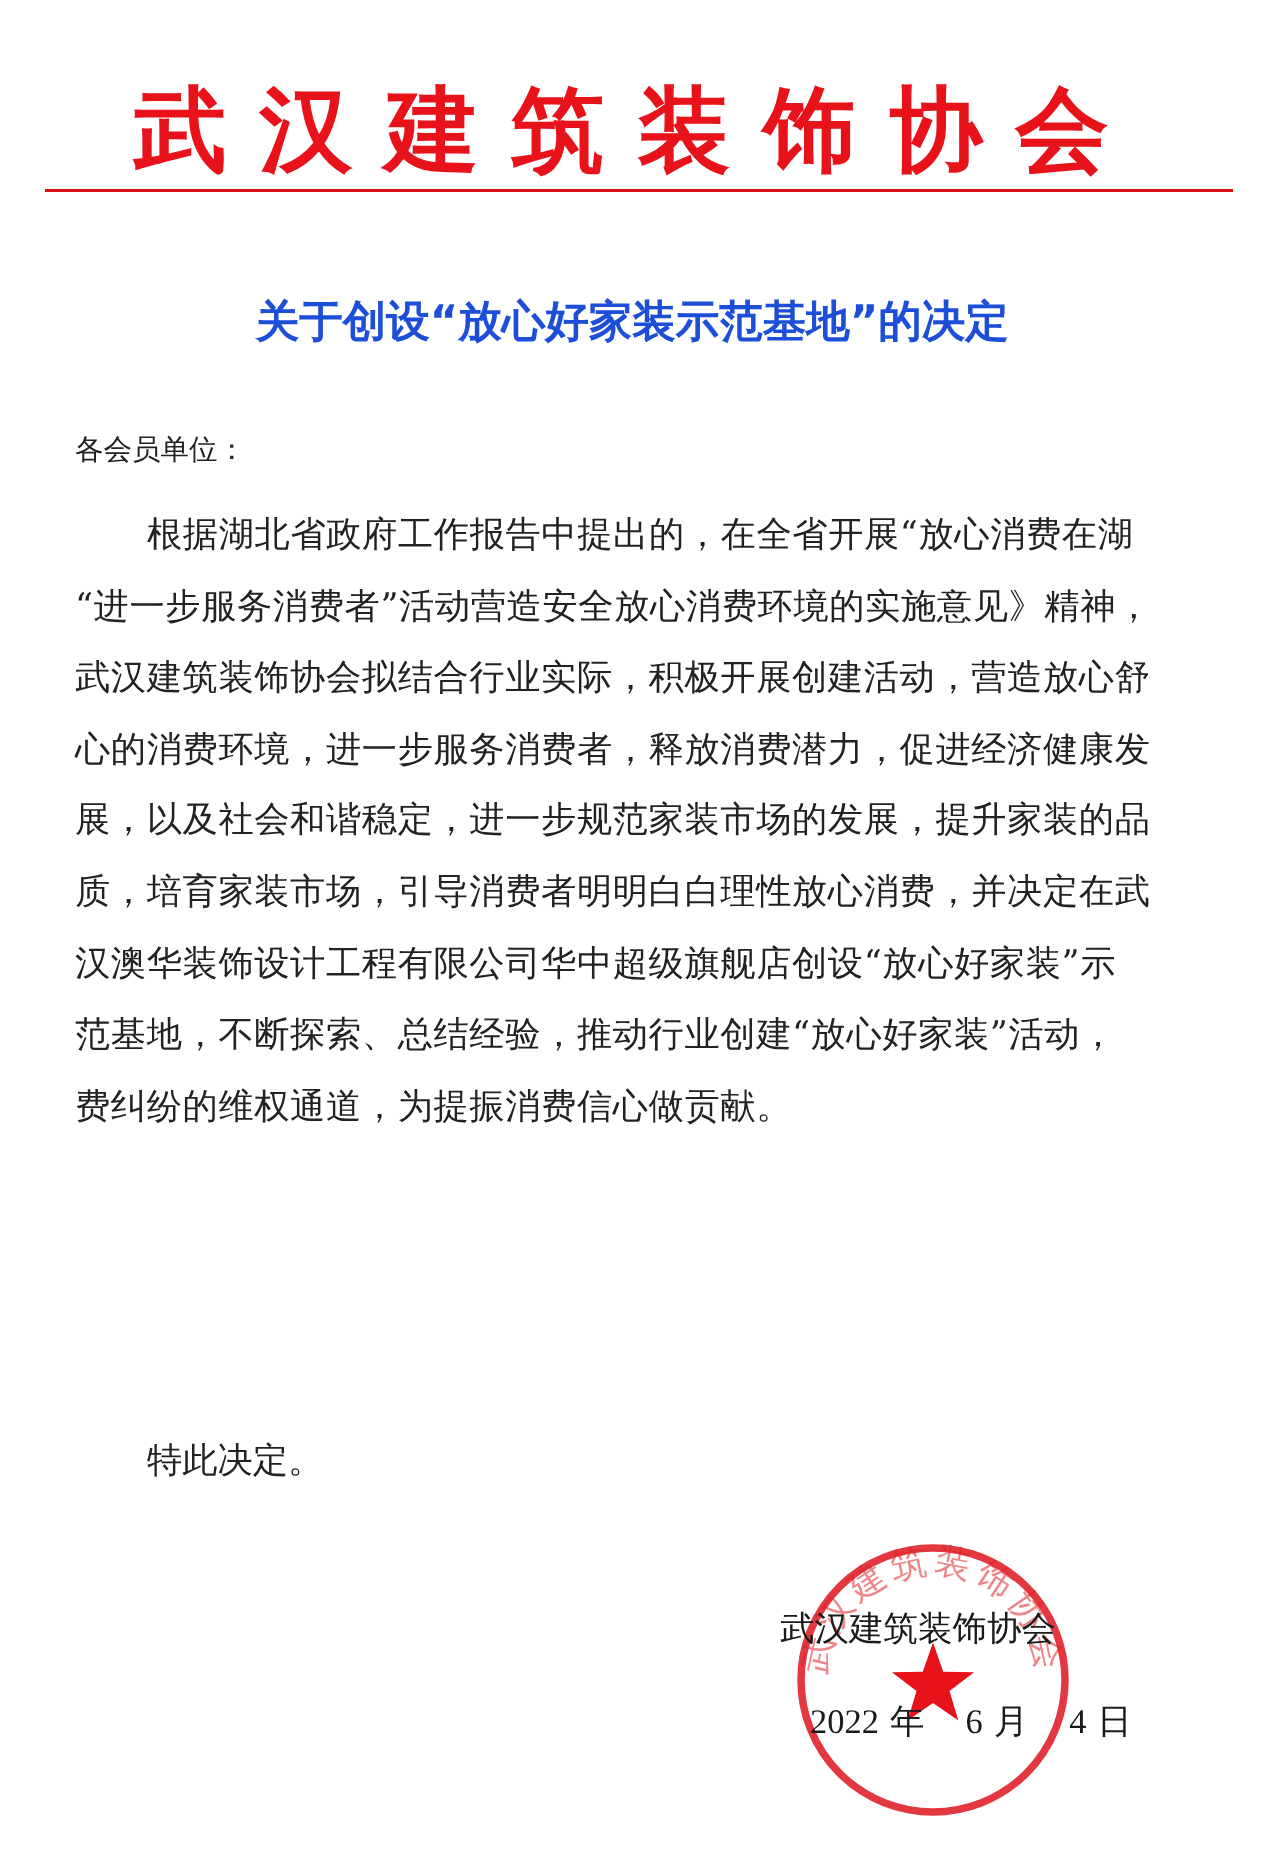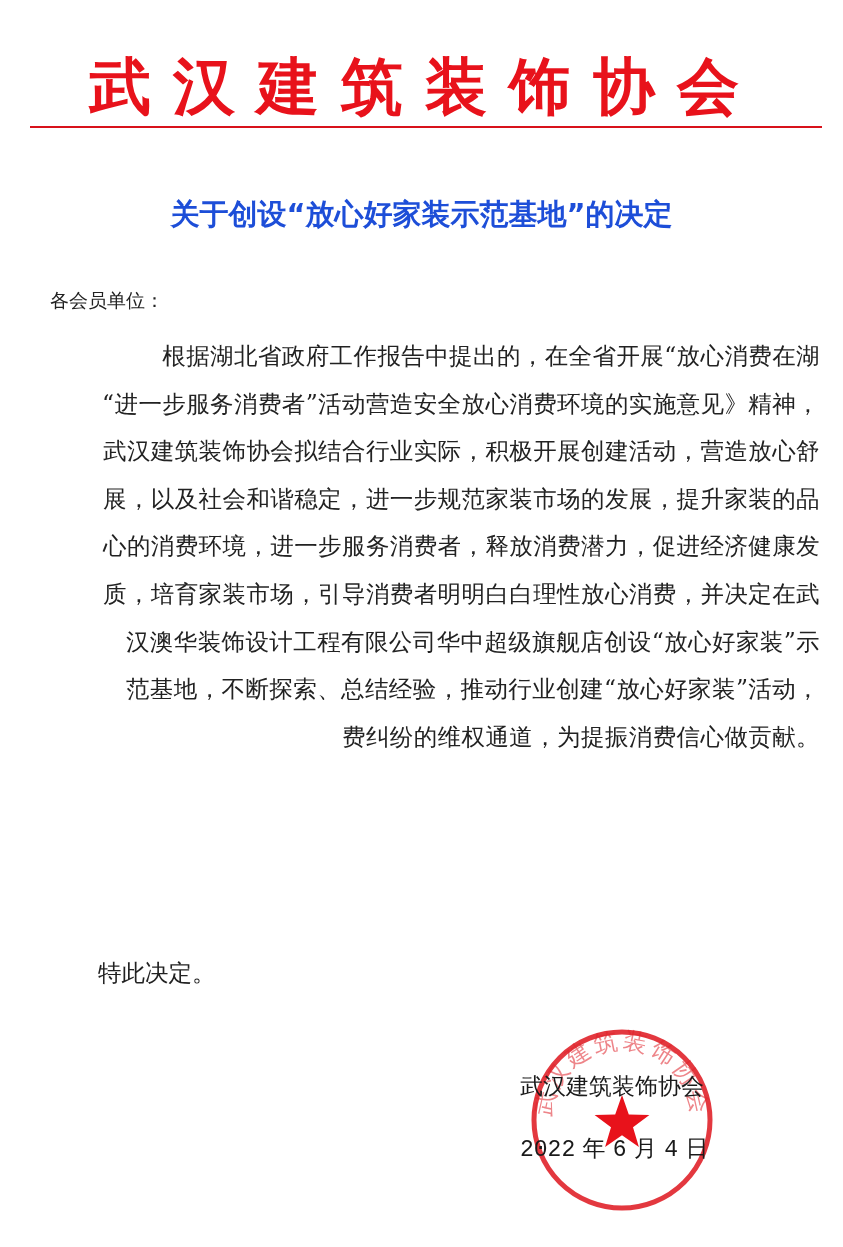--- a/index.html
+++ b/index.html
@@ -72,21 +72,20 @@
       top: 338px;
       width: 770px;
     }
     .body-line {
       height: 47.6px;
       line-height: 36px;
       font-size: 23.5px;
       color: #222;
       white-space: nowrap;
       letter-spacing: 0.4px;
-      text-align: right;
     }
     .body-line.indent {
       padding-left: 48px;
     }
     .closing {
       position: absolute;
       left: 98px;
       top: 955px;
       font-size: 23.5px;
       line-height: 36px;
@@ -113,41 +112,42 @@
     .signature-date {
       position: absolute;
       left: 520px;
       top: 1130px;
       font-size: 23px;
       line-height: 36px;
       color: #1a1a1a;
       white-space: nowrap;
     }
     .signature-date .num {
-      font-family: Liberation Mono, monospace;
+      font-family: Liberation Serif, serif;
+      margin-left: 20px;
     }
   </style>
 </head>
 <body>
 
 <div class="letterhead">
   <div class="letterhead-title">武汉建筑装饰协会</div>
   <div class="letterhead-rule"></div>
 </div>
 
 <div class="doc-title">关于创设“放心好家装示范基地”的决定</div>
 
 <div class="salutation">各会员单位：</div>
 
 <div class="body-lines">
   <div class="body-line indent">根据湖北省政府工作报告中提出的，在全省开展“放心消费在湖</div>
   <div class="body-line">“进一步服务消费者”活动营造安全放心消费环境的实施意见》精神，</div>
   <div class="body-line">武汉建筑装饰协会拟结合行业实际，积极开展创建活动，营造放心舒</div>
+  <div class="body-line">心的消费环境，进一步服务消费者，释放消费潜力，促进经济健康发</div>
   <div class="body-line">展，以及社会和谐稳定，进一步规范家装市场的发展，提升家装的品</div>
-  <div class="body-line">心的消费环境，进一步服务消费者，释放消费潜力，促进经济健康发</div>
   <div class="body-line">质，培育家装市场，引导消费者明明白白理性放心消费，并决定在武</div>
   <div class="body-line">汉澳华装饰设计工程有限公司华中超级旗舰店创设“放心好家装”示</div>
   <div class="body-line">范基地，不断探索、总结经验，推动行业创建“放心好家装”活动，</div>
   <div class="body-line">费纠纷的维权通道，为提振消费信心做贡献。</div>
 </div>
 
 <div class="closing">特此决定。</div>
 
 <svg class="seal" viewBox="0 0 190 190" xmlns="http://www.w3.org/2000/svg">
   <defs>

